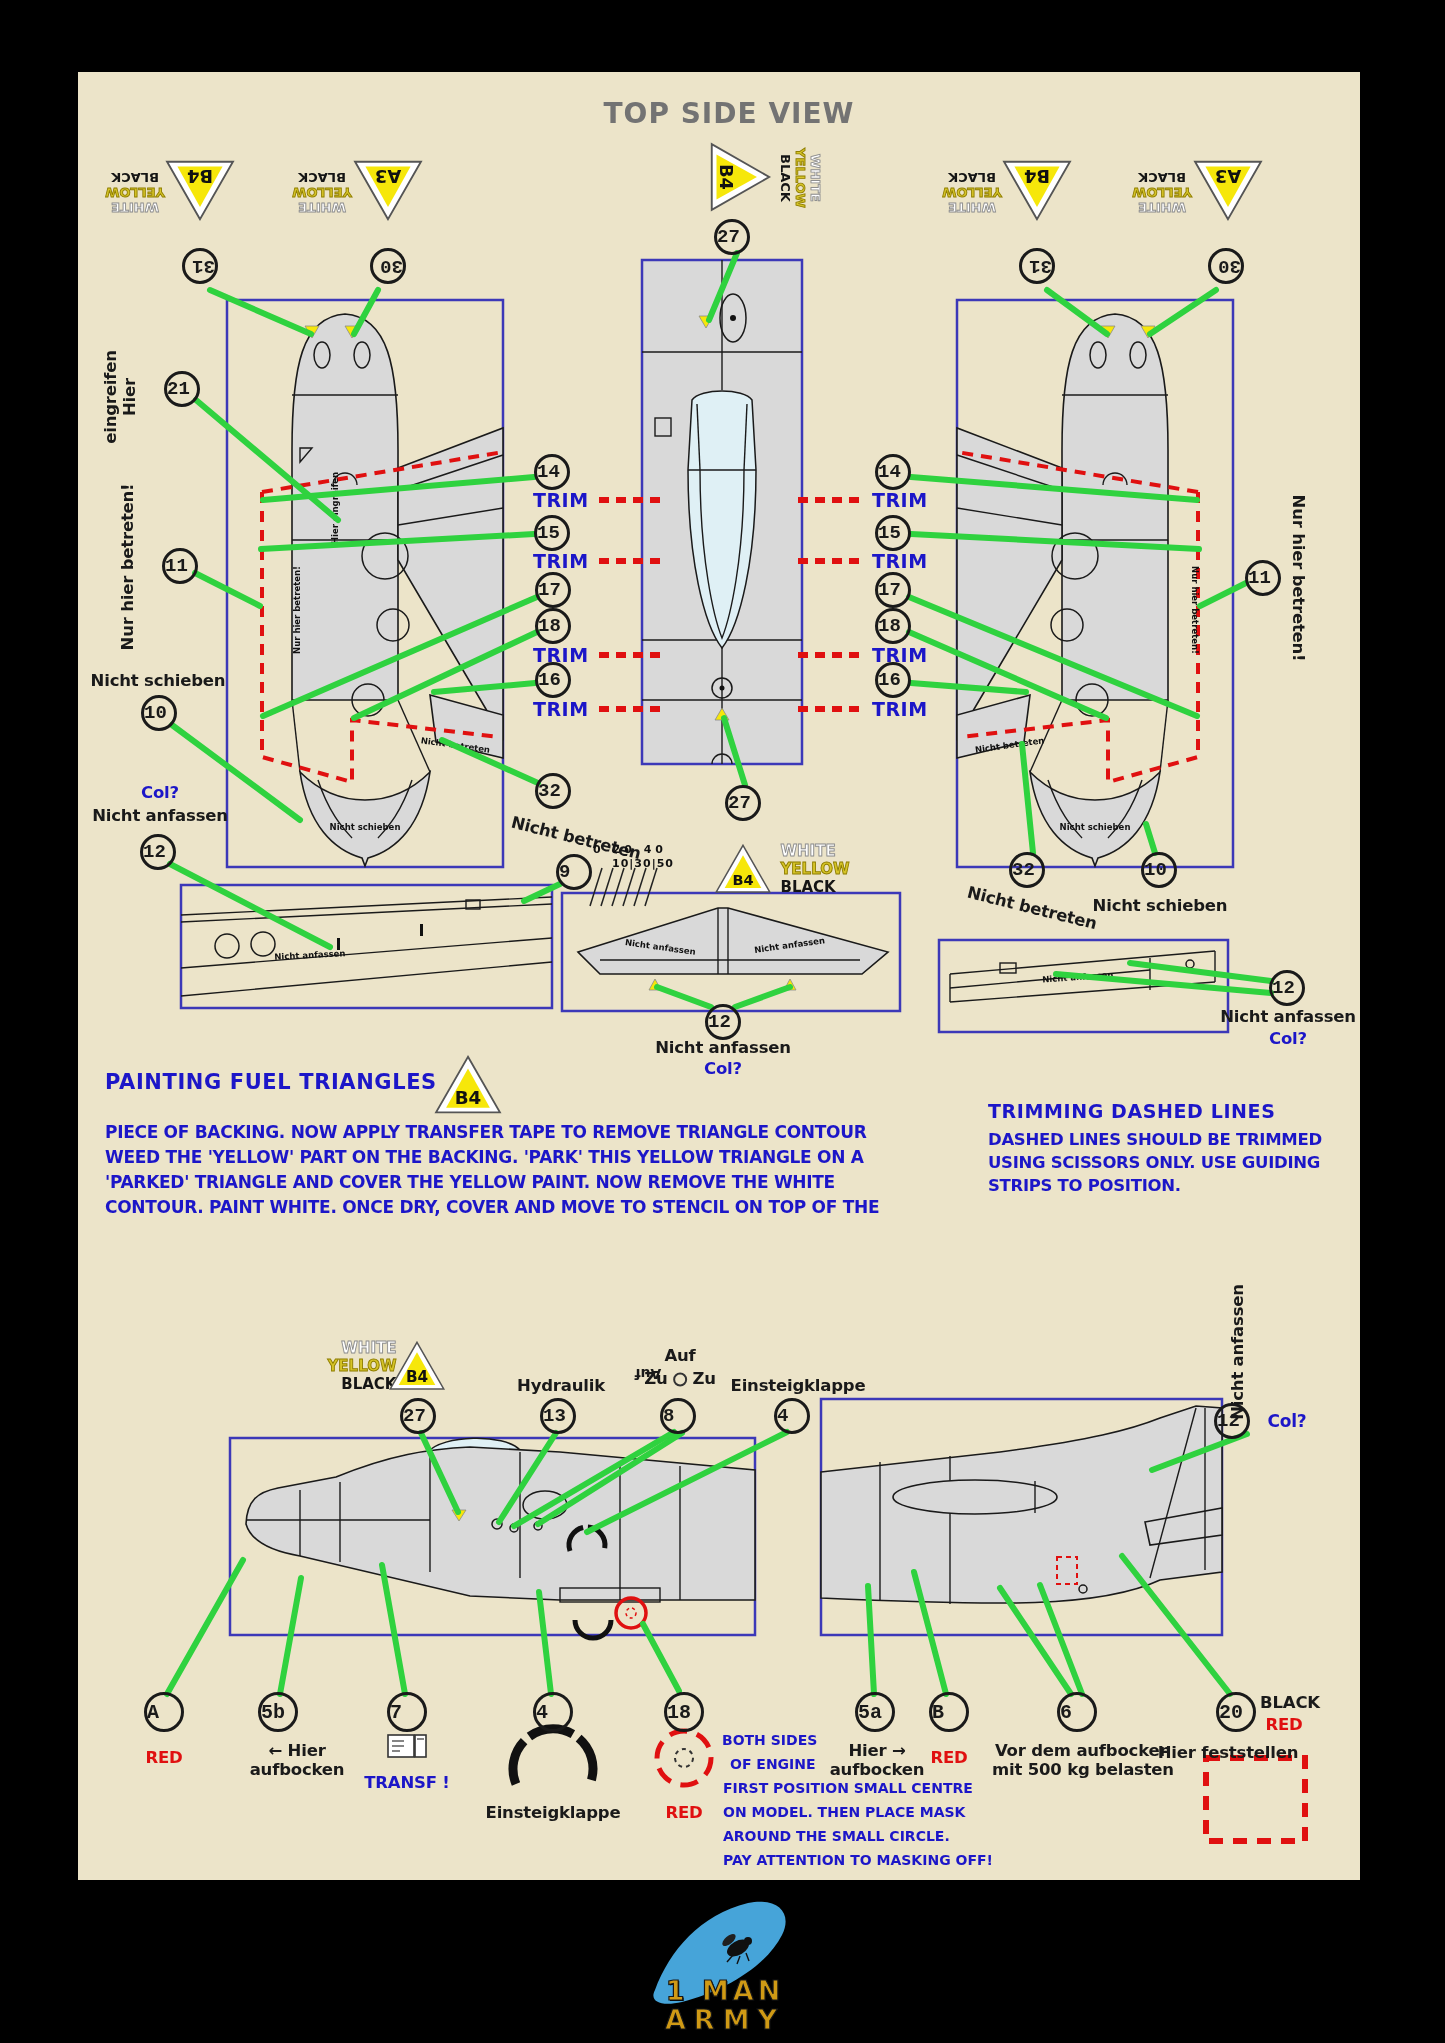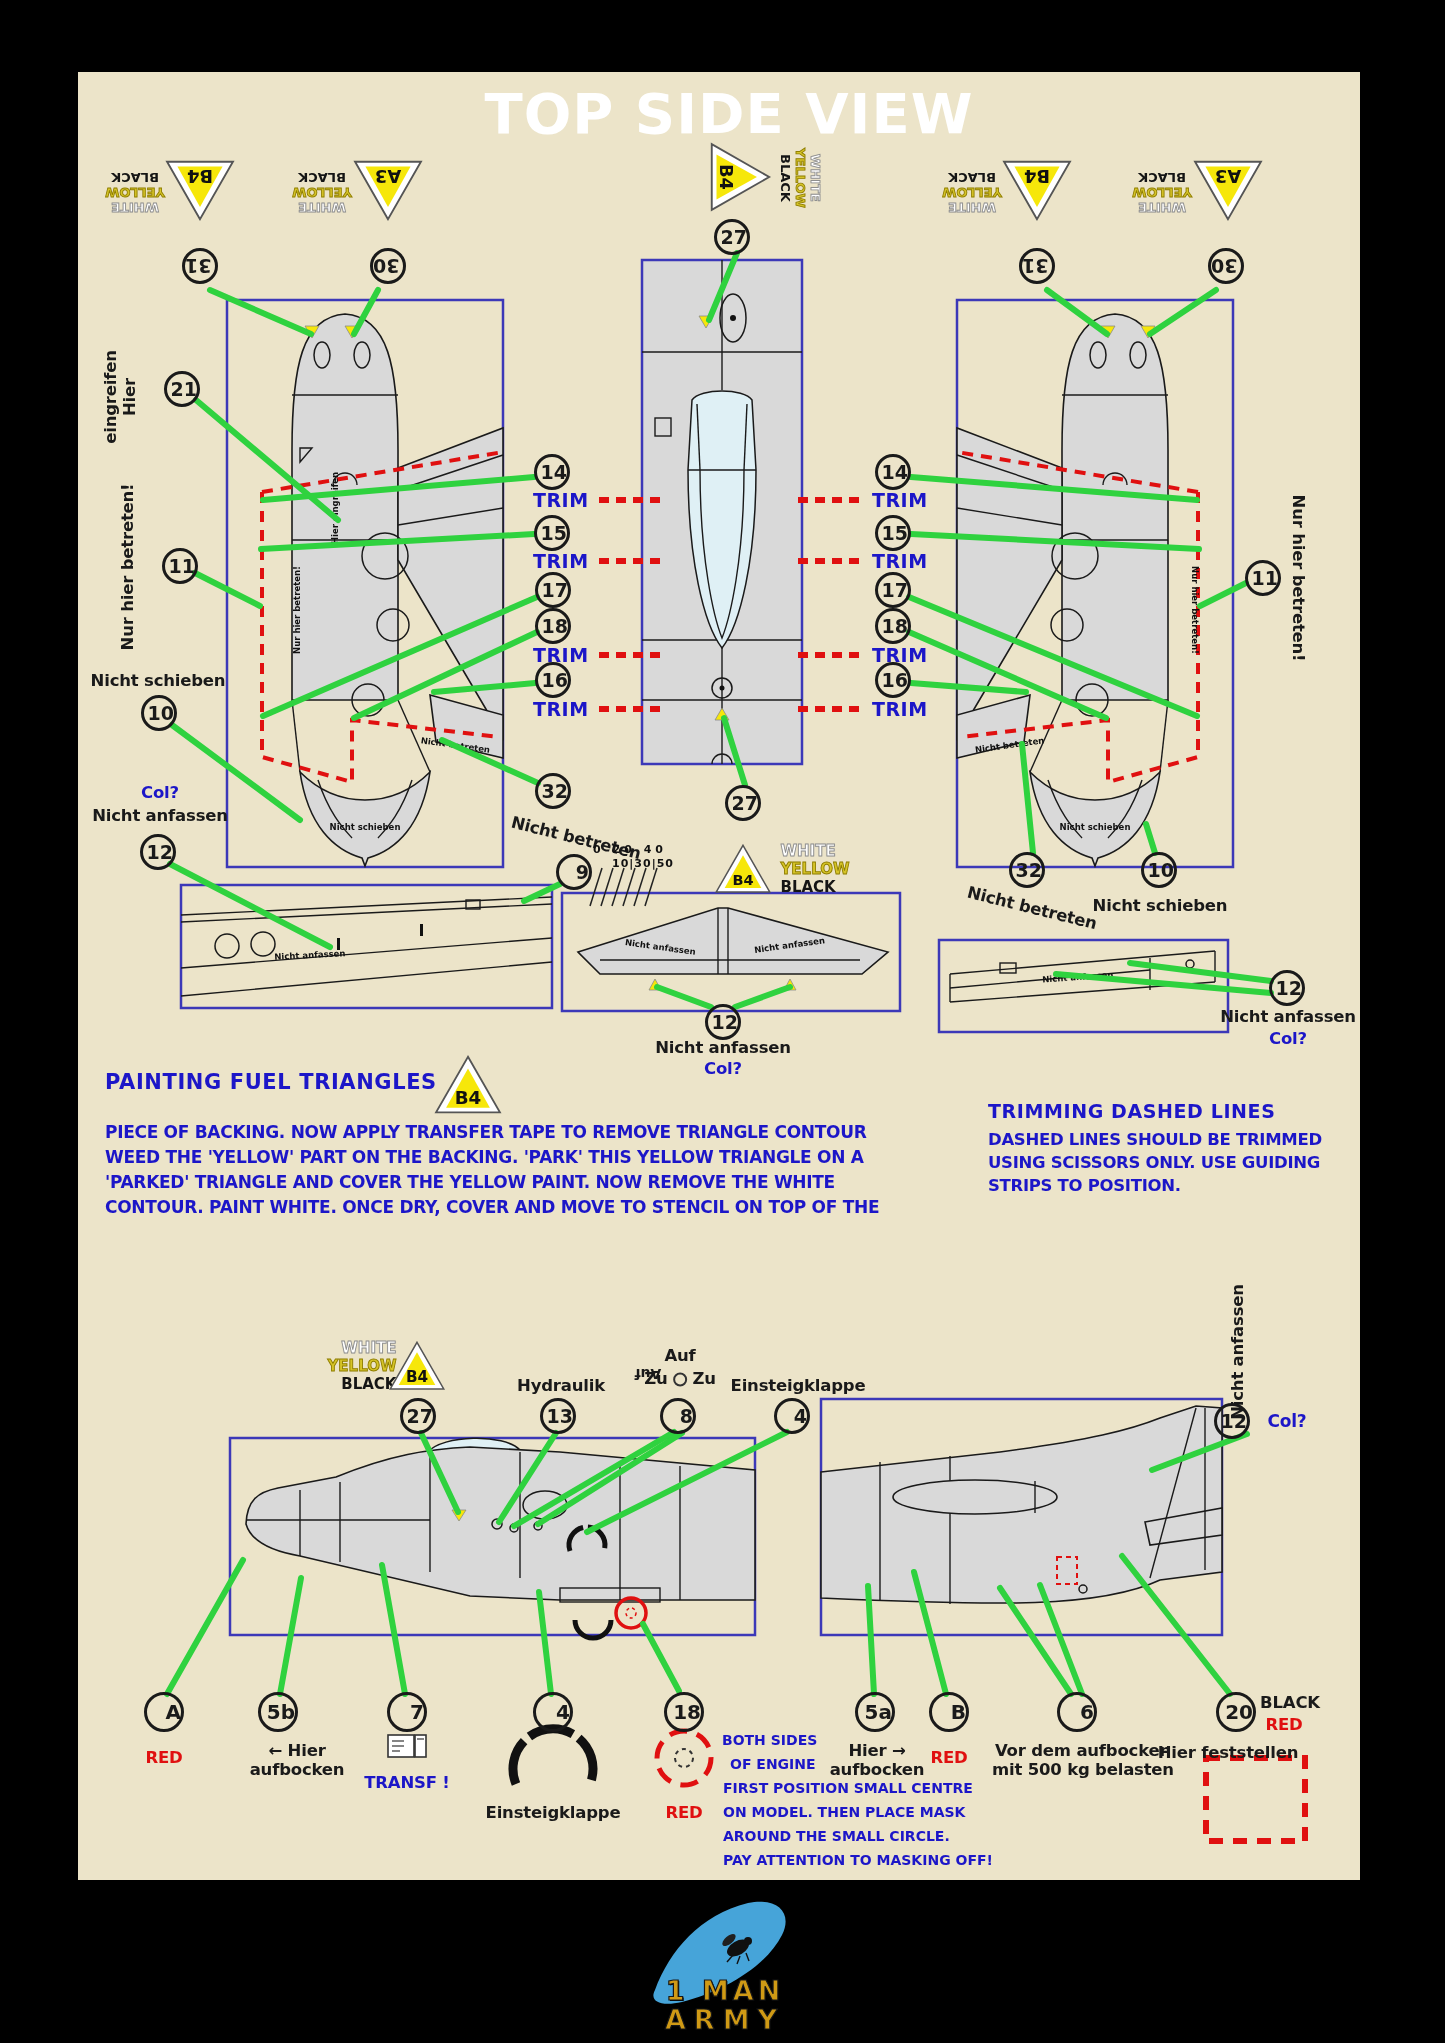--- a/index.html
+++ b/index.html
@@ -5,25 +5,25 @@
   :root{
     --panel:#ece4c9; --ink:#1a1a1a; --blue:#1c16c8; --red:#e01010; --green:#2fd23f;
     --yellow:#f6e70a; --box:#3c38b8; --metal:#d9d9d9; --canopy:#dff0f5;
     --logo_blue:#46a4d9; --logo_gold:#d09a15; --black_bg:#000000;
   }
   html,body{margin:0;padding:0;background:#000;}
   #stage{position:relative;width:1445px;height:2043px;background:var(--black_bg);
          font-family:"DejaVu Sans",sans-serif;overflow:hidden;}
   #panel{position:absolute;left:78px;top:72px;width:1282px;height:1808px;background:var(--panel);}
   svg.art{position:absolute;left:0;top:0;pointer-events:none;}
-  .h1{position:absolute;transform:translate(-50%,-50%);font-size:56px;font-weight:700;
-      color:#ffffff;letter-spacing:1px;white-space:nowrap;}
+  .h1{position:absolute;transform:translate(-50%,-50%);font-size:28px;font-weight:700;
+      color:#737373;letter-spacing:1px;white-space:nowrap;}
   .co{position:absolute;transform:translate(-50%,-50%);box-sizing:border-box;border:3px solid var(--ink);
-      border-radius:50%;display:flex;align-items:center;justify-content:flex-end;font-weight:700;
-      color:var(--ink);background:transparent;}
+      border-radius:50%;display:flex;align-items:center;justify-content:flex-start;font-weight:700;
+      color:var(--ink);background:transparent;font-family:Liberation Mono, monospace;}
   .s36{width:36px;height:36px;font-size:19px;}
   .s40{width:40px;height:40px;font-size:20px;}
   .flip{transform:translate(-50%,-50%) rotate(180deg);}
   .lbl{position:absolute;transform:translate(-50%,-50%);font-weight:700;color:var(--ink);
        font-size:16.5px;white-space:nowrap;letter-spacing:-0.2px;text-align:center;}
   .blue{color:var(--blue);}
   .red{color:var(--red);}
   .rot14{transform:translate(-50%,-50%) rotate(14deg);}
   .vtm{transform:translate(-50%,-50%) rotate(-90deg);}
   .vtp{transform:translate(-50%,-50%) rotate(90deg);}

